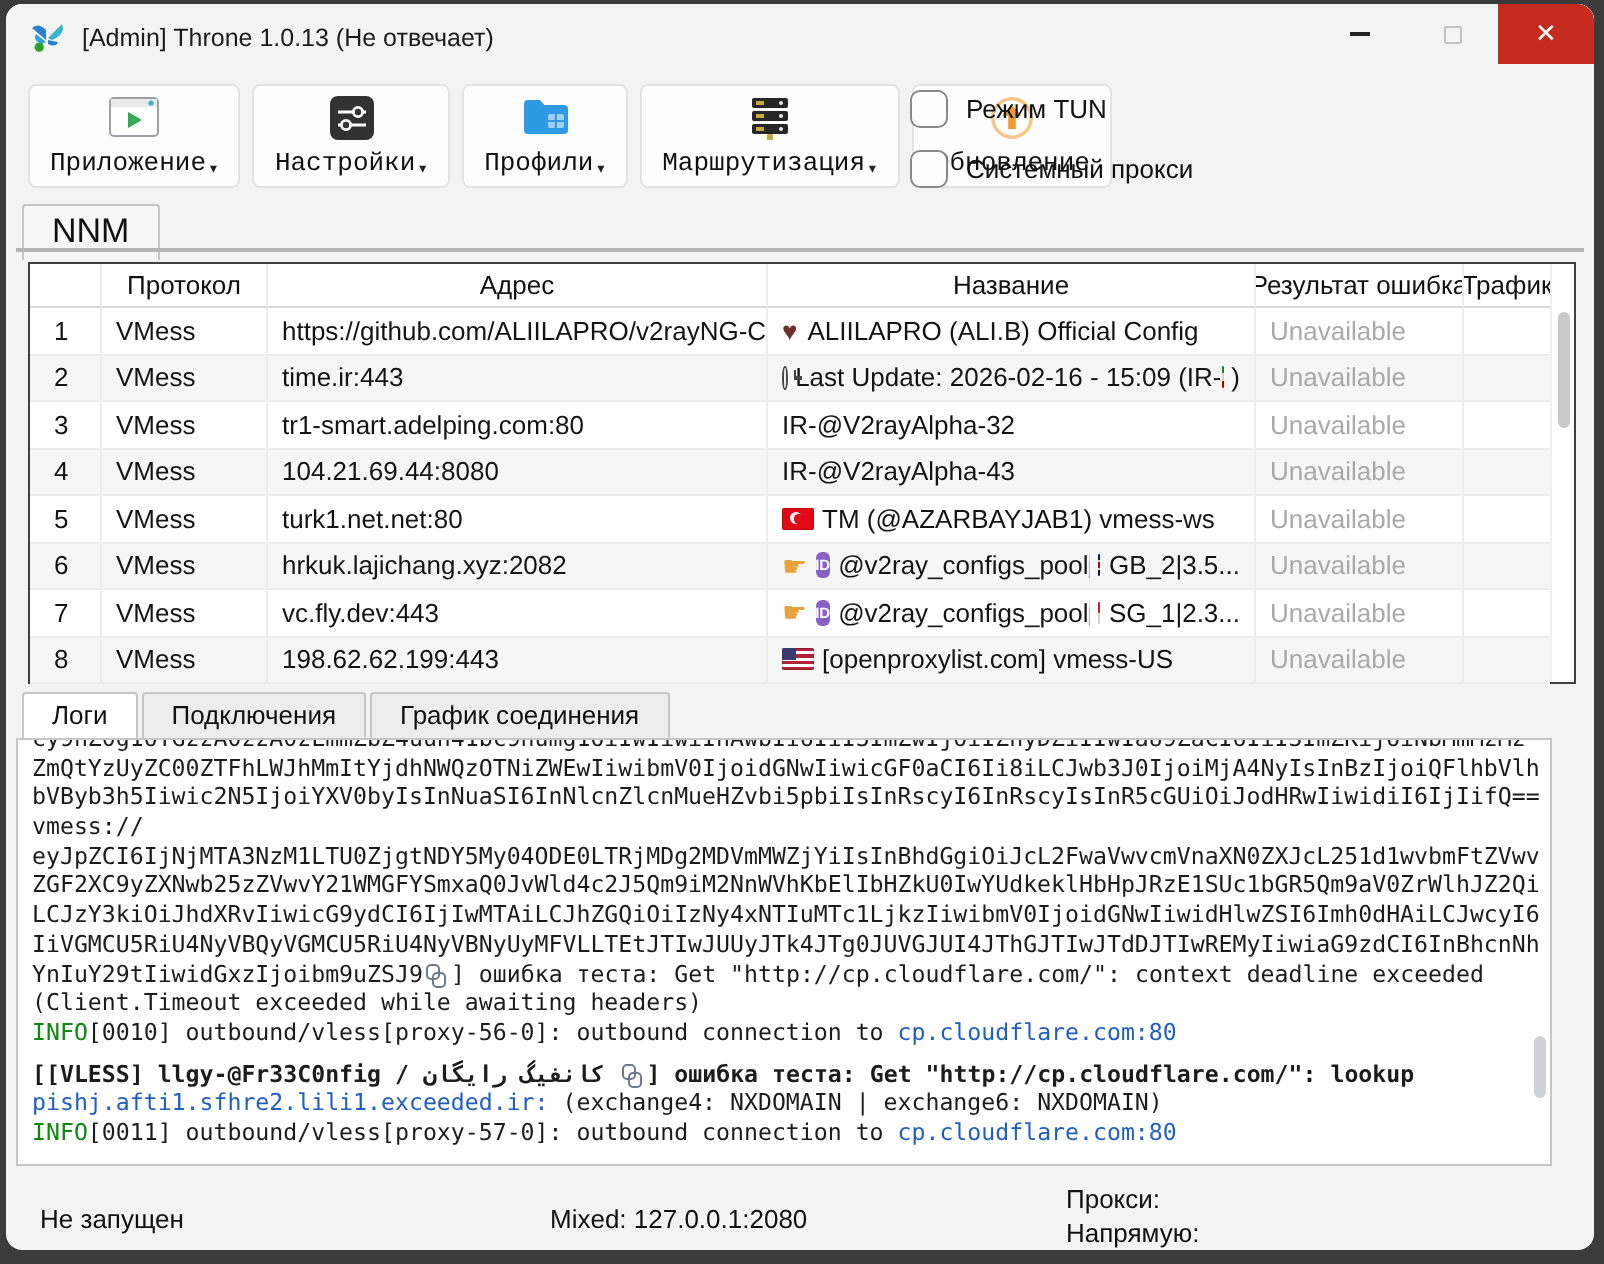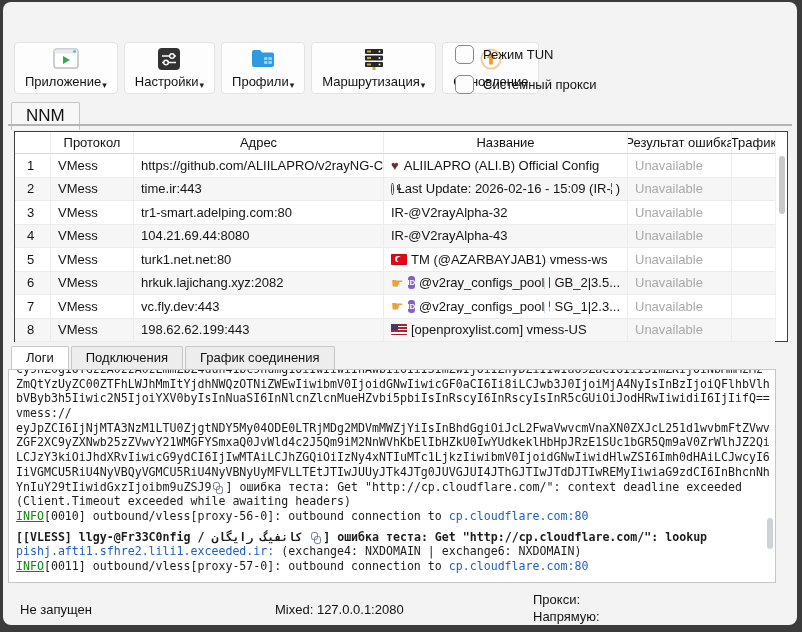--- a/index.html
+++ b/index.html
@@ -17,21 +17,21 @@
   .win-btn { width:46px; height:30px; display:flex; align-items:center; justify-content:center; }
   .btn-min .dash { width:10px; height:1.4px; background:#222; }
   .btn-max .sq { width:9px; height:9px; border:1.2px solid #c2c2c2; border-radius:1px; }
   .btn-close { width:48px; background:#c42b1c; border-radius:0 8px 0 0; position:relative; }
   .btn-close .x { color:#fff; font-size:13px; line-height:1; font-family:"DejaVu Sans", sans-serif; }
 
   
   .toolbar { position:absolute; top:40px; left:11px; display:flex; gap:6px; }
   .tb-btn { background:#fdfdfd; border:1px solid #e3e3e3; border-radius:4px; height:52px; padding:5px 10px 4px;
             display:flex; flex-direction:column; align-items:center; justify-content:space-between; cursor:default; }
-  .tb-btn .lbl { font-size:13px; color:#111; white-space:nowrap; }
+  .tb-btn .lbl { font-size:13px; color:#111; white-space:nowrap;font-family:Liberation Mono, monospace; }
   .tb-btn.has-menu .lbl::after { content:"▾"; font-size:9px; color:#222; margin-left:1px; position:relative; top:2px; }
 
   .checks { position:absolute; top:42px; left:452px; }
   .check-row { display:flex; align-items:center; margin-bottom:10px; height:20px; }
   .checkbox { width:19px; height:19px; border:1px solid #898989; border-radius:5px; background:#fdfdfd; margin-right:9px; }
   .check-lbl { font-size:13px; color:#111; }
 
   
   .profile-tabs { position:absolute; top:100px; left:8px; display:flex; }
   .ptab { font-size:17px; color:#111; padding:3px 14px 4px; border:1px solid #c6c6c6; border-bottom:none;
@@ -93,36 +93,57 @@
   .log-tabs { position:absolute; top:344px; left:8px; display:flex; gap:2px; }
   .ltab { font-size:13px; color:#111; padding:3px 14px 4px; border:1px solid #c6c6c6; border-bottom:none;
           background:#ededed; border-radius:2px 2px 0 0; }
   .ltab.sel { background:#fff; position:relative; z-index:2; }
   .log-area { position:absolute; top:367px; left:5px; width:768px; height:214px; background:#fff;
               border:1px solid #c6c6c6; overflow:hidden; padding:0 4px 0 7px; }
   .log-inner { font-family:"DejaVu Sans Mono", monospace; font-size:11.6px; line-height:14.7px; color:#1c1c1c;
                white-space:nowrap; margin-top:-8px; }
   .log-line { height:14.7px; overflow:hidden; }
   .log-line.gap { margin-top:6px;font-weight:bold; }
-  .seg-info { color:#0d8a0d;text-decoration:underline; }
+  .seg-info { color:#0d8a0d; }
   .seg-link { color:#1f5fbf; }
   .log-sb { position:absolute; right:1px; top:2px; bottom:2px; width:8px; }
   .log-sb .thumb { position:absolute; left:1px; width:6px; top:70%; height:15%; background:#cdd2d6; border-radius:3px; }
 
   
   .statusbar { position:absolute; left:0; right:0; bottom:0; top:581px; }
   .st-left   { position:absolute; left:17px;  top:19px; font-size:13px; color:#111; }
   .st-center { position:absolute; left:272px; top:19px; font-size:13px; color:#111; }
   .st-proxy  { position:absolute; left:530px; top:8px;  font-size:13px; color:#111; line-height:17px; }
 </style>
 </head>
 <body>
 
 <div class="window">
 
+  <div class="titlebar">
+    <svg class="app-ico" viewBox="0 0 18 16">
+      <path d="M8 9 L1 3 Q4 0 8 4 Z" fill="#2f7fd0"></path>
+      <path d="M9 8 L16 1 Q18 6 11 9 Z" fill="#35b6c9"></path>
+      <path d="M8 10 L3 6 Q1 9 6 11 Z" fill="#2a9fd8"></path>
+      <path d="M9 9 L14 10 Q13 13 9 11 Z" fill="#2f7fd0"></path>
+      <circle cx="4.6" cy="12.6" r="2.3" fill="#27a327"></circle>
+    </svg>
+    <span class="title-text">[Admin] Throne 1.0.13 (Не отвечает)</span>
+    <div class="win-controls">
+      <div class="win-btn btn-min">
+          <span class="dash"></span>
+        </div>
+      <div class="win-btn btn-max">
+          <span class="sq"></span>
+        </div>
+      <div class="win-btn btn-close">
+          <span class="x">✕</span>
+        </div>
+    </div>
+  </div>
 
   <div class="toolbar">
     <div class="tb-btn has-menu">
       <svg width="26" height="21" viewBox="0 0 26 21">
         <rect x="1" y="1" width="24" height="19" rx="2" fill="#fff" stroke="#9aa0a6"></rect>
         <rect x="1.5" y="1.5" width="23" height="4" fill="#e8eaed"></rect>
         <circle cx="21.5" cy="3.5" r="1.3" fill="#35b6c9"></circle>
         <polygon points="10,8 17,12 10,16" fill="#34a853"></polygon>
       </svg>
       <span class="lbl">Приложение</span>

